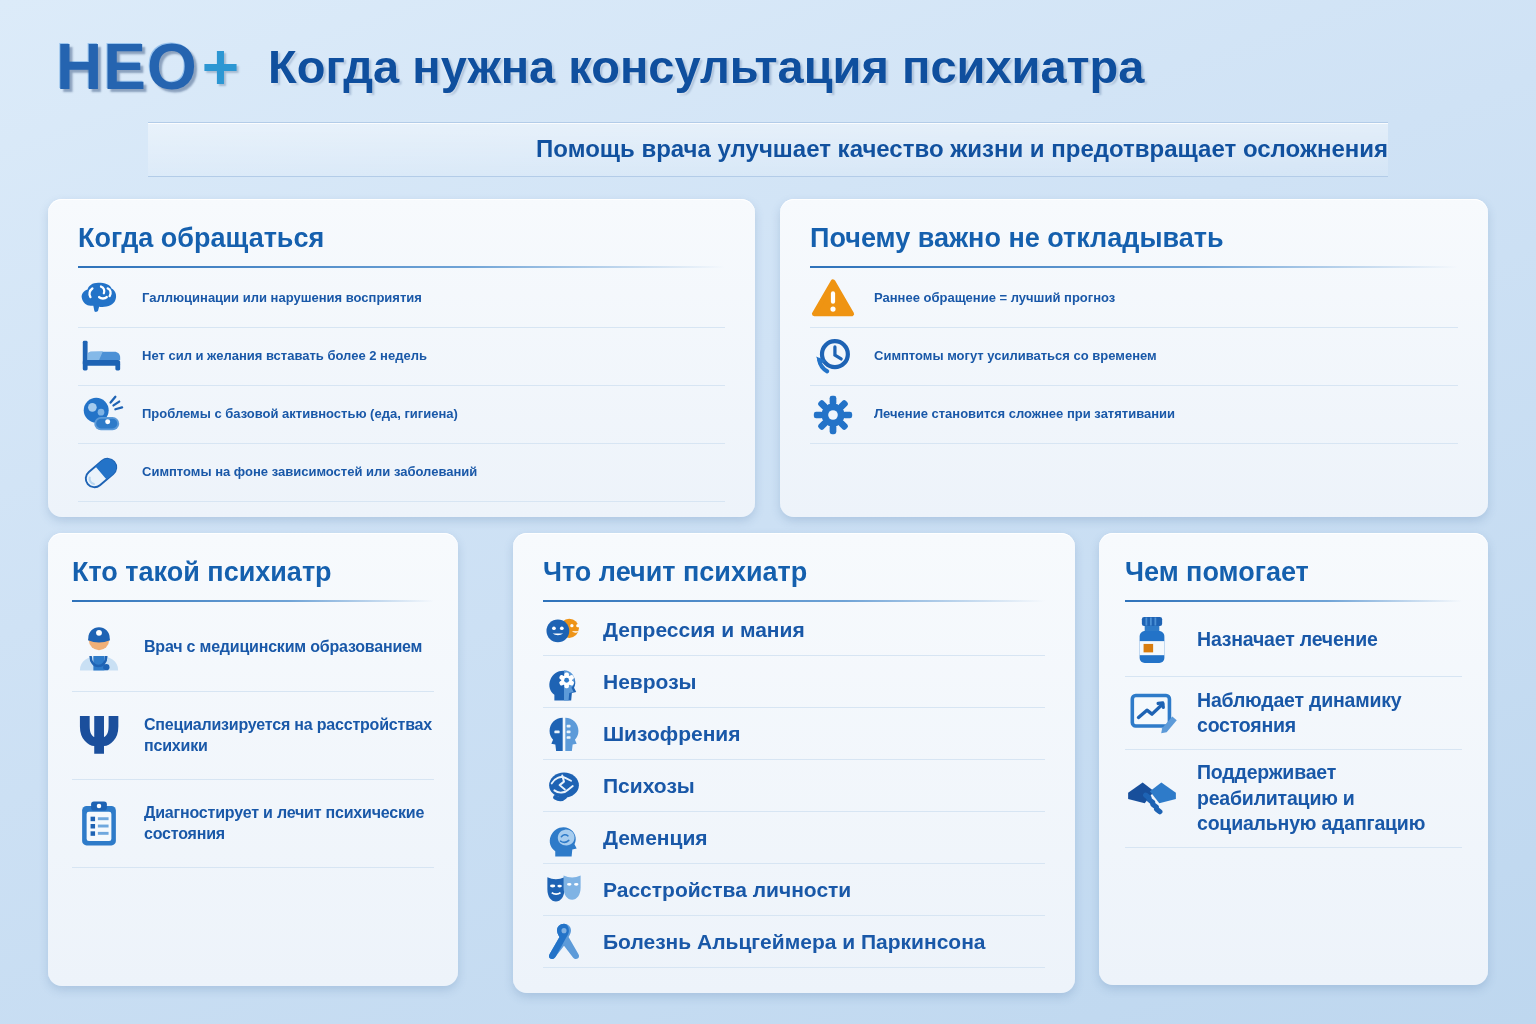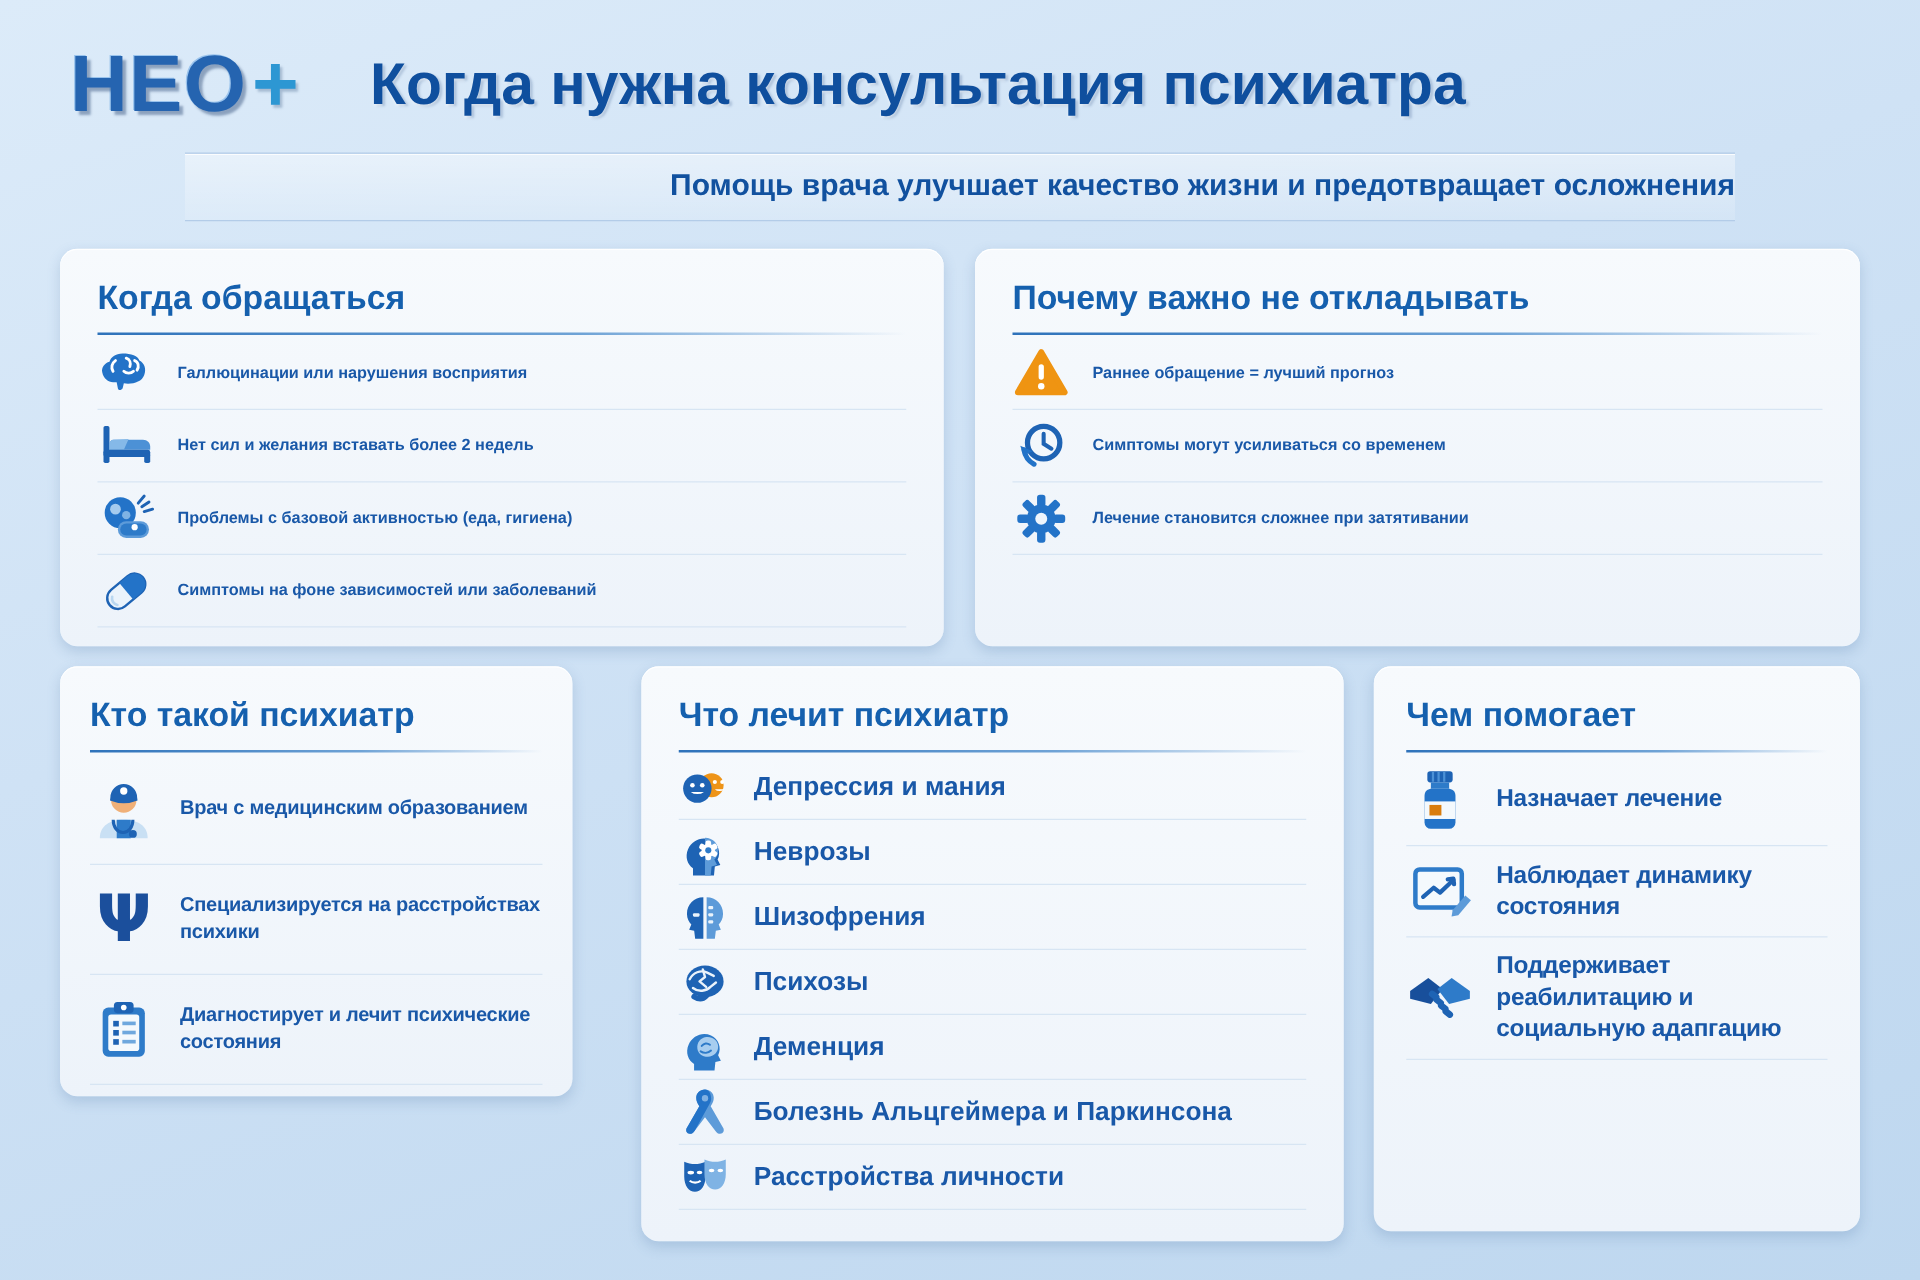--- a/index.html
+++ b/index.html
@@ -15,21 +15,20 @@
   }
   
   .header { display:flex; align-items:center; gap:28px; padding:30px 56px 0 56px; height:104px; }
   .logo { font-weight:bold; font-size:64px; letter-spacing:1px; line-height:1; white-space:nowrap; }
   .logo-neo { color:#2564b0; text-shadow:3px 3px 2px rgba(13,46,94,0.38), -1px -1px 0 rgba(120,175,230,0.65); }
   .logo-plus { color:#2d97d3; margin-left:4px; text-shadow:2px 2px 2px rgba(13,46,94,0.25); }
   .page-title {
     font-size:47px; font-weight:bold; color:#0f4f9e; line-height:1.05;
     text-shadow:0 2px 2px rgba(255,255,255,0.55), 2px 2px 2px rgba(20,60,120,0.25);
     white-space:nowrap;
-    margin-left:28px;
   }
   .subtitle-band {
     margin:18px 148px 0 148px; padding:12px 0 13px;
     text-align:right;
     background:linear-gradient(180deg, rgba(255,255,255,0.42), rgba(255,255,255,0.12));
     border-top:1px solid #b3cce8; border-bottom:1px solid #b3cce8;
     box-shadow: inset 0 1px 0 rgba(255,255,255,0.8);
   }
   .subtitle { font-size:24px; font-weight:bold; color:#11519f; }
 
@@ -39,21 +38,21 @@
   .row1 { gap:25px; margin-bottom:16px; }
   .row2 { gap:24px; }
   .card {
     background:linear-gradient(180deg,#f7fafd 0%, #edf3fa 100%);
     border-radius:14px;
     box-shadow:0 4px 10px rgba(70,110,160,0.22), inset 0 1px 0 #ffffff;
     padding:20px 30px; overflow:hidden;
   }
   .card-when  { width:707px; height:318px; }
   .card-why   { flex:1;      height:318px; }
-  .card-who   { width:410px; height:344px; padding:20px 24px; }
+  .card-who   { width:410px; height:453px; padding:20px 24px; }
   .card-treats{ width:562px; height:460px;margin-left:31px; }
   .card-helps { flex:1;      height:452px; padding:20px 26px; }
 
   .card-title { font-size:27px; font-weight:bold; color:#1560ae; padding:4px 0 12px; }
   .title-rule { height:2px; background:linear-gradient(90deg,#2e72ba 0%, #6fa3d6 60%, rgba(175,205,235,0) 100%); margin-bottom:2px; }
 
   .item { display:flex; align-items:center; gap:18px; border-bottom:1px solid #d7e5f3; }
   .row1 .item { height:58px; }
   .card-who .item { height:88px; }
   .card-treats .item { height:52px; }
@@ -339,41 +338,41 @@
                   <path d="M20 27.5c3 2 7 1.6 9.5-.7"></path>
                 </g>
               </svg>
           </span>
           <span class="item-text">Деменция</span>
         </div>
 
         <div class="item">
           <span class="icon i42">
             <svg viewBox="0 0 48 48">
-                <path d="M24 3c-4.8 0-8 3.4-8 7.6 0 2.7 1 4.9 2.8 7.6L7.6 37.8c-1.8 2.7-.3 5.7 2.6 5.7 1.7 0 2.8-.8 4.4-2.9L24 28.4l9.4 12.2c1.6 2.1 2.7 2.9 4.4 2.9 2.9 0 4.4-3 2.6-5.7L29.2 18.2c1.8-2.7 2.8-4.9 2.8-7.6C32 6.4 28.8 3 24 3z" fill="#5d9bd9"></path>
-                <path d="M24 3c-4.8 0-8 3.4-8 7.6 0 2.7 1 4.9 2.8 7.6L7.6 37.8c-1.8 2.7-.3 5.7 2.6 5.7 1.7 0 2.8-.8 4.4-2.9L28 16.4c1-1.6 1.6-3.4 1.6-5.2C29.6 6.6 27.4 3 24 3z" fill="#2373c8"></path>
-                <circle cx="24" cy="11" r="2.9" fill="#cfe4f7" opacity="0.55"></circle>
-              </svg>
-          </span>
-          <span class="item-text">Болезнь Альцгеймера и Паркинсона</span>
-        </div>
-
-        <div class="item">
-          <span class="icon i42">
-            <svg viewBox="0 0 48 48">
                 <path d="M5 9.5c6.5 2.8 13 2.8 19.5 0V23c0 8.5-4.3 14-9.7 14C9.3 37 5 31.5 5 23z" fill="#1e63b4"></path>
                 <ellipse cx="11" cy="19.5" rx="3" ry="1.7" fill="#fff"></ellipse>
                 <ellipse cx="19" cy="19.5" rx="2.6" ry="1.6" fill="#fff"></ellipse>
                 <path d="M10 27a6.5 4.5 0 0 0 10 0" fill="none" stroke="#fff" stroke-width="2"></path>
                 <path d="M23.5 7.5C30 10.3 36.5 10.3 43 7.5V21c0 8.5-4.3 14-9.7 14-5.5 0-9.8-5.5-9.8-14z" fill="#7fb3e4"></path>
                 <ellipse cx="30" cy="17.5" rx="2.6" ry="1.6" fill="#fff"></ellipse>
                 <ellipse cx="38" cy="17.5" rx="2.6" ry="1.6" fill="#fff"></ellipse>
               </svg>
           </span>
           <span class="item-text">Расстройства личности</span>
+        </div>
+
+        <div class="item">
+          <span class="icon i42">
+            <svg viewBox="0 0 48 48">
+                <path d="M24 3c-4.8 0-8 3.4-8 7.6 0 2.7 1 4.9 2.8 7.6L7.6 37.8c-1.8 2.7-.3 5.7 2.6 5.7 1.7 0 2.8-.8 4.4-2.9L24 28.4l9.4 12.2c1.6 2.1 2.7 2.9 4.4 2.9 2.9 0 4.4-3 2.6-5.7L29.2 18.2c1.8-2.7 2.8-4.9 2.8-7.6C32 6.4 28.8 3 24 3z" fill="#5d9bd9"></path>
+                <path d="M24 3c-4.8 0-8 3.4-8 7.6 0 2.7 1 4.9 2.8 7.6L7.6 37.8c-1.8 2.7-.3 5.7 2.6 5.7 1.7 0 2.8-.8 4.4-2.9L28 16.4c1-1.6 1.6-3.4 1.6-5.2C29.6 6.6 27.4 3 24 3z" fill="#2373c8"></path>
+                <circle cx="24" cy="11" r="2.9" fill="#cfe4f7" opacity="0.55"></circle>
+              </svg>
+          </span>
+          <span class="item-text">Болезнь Альцгеймера и Паркинсона</span>
         </div>
       </div>
 
       <div class="card card-helps">
         <div class="card-title">Чем помогает</div>
         <div class="title-rule"></div>
 
         <div class="item">
           <span class="icon i54">
             <svg viewBox="0 0 48 48">

